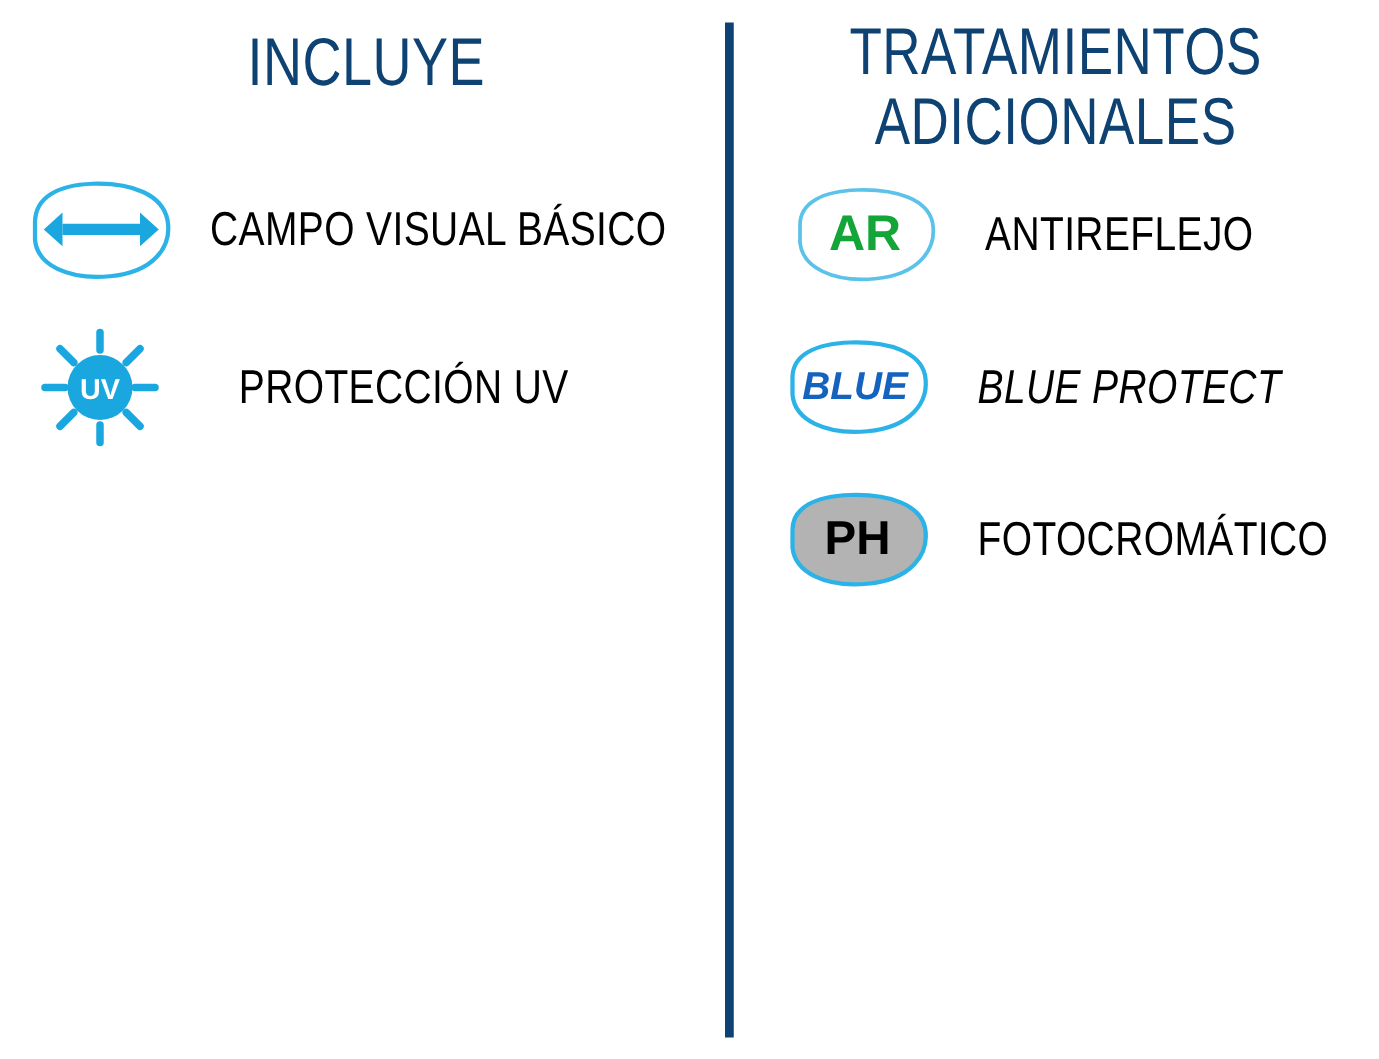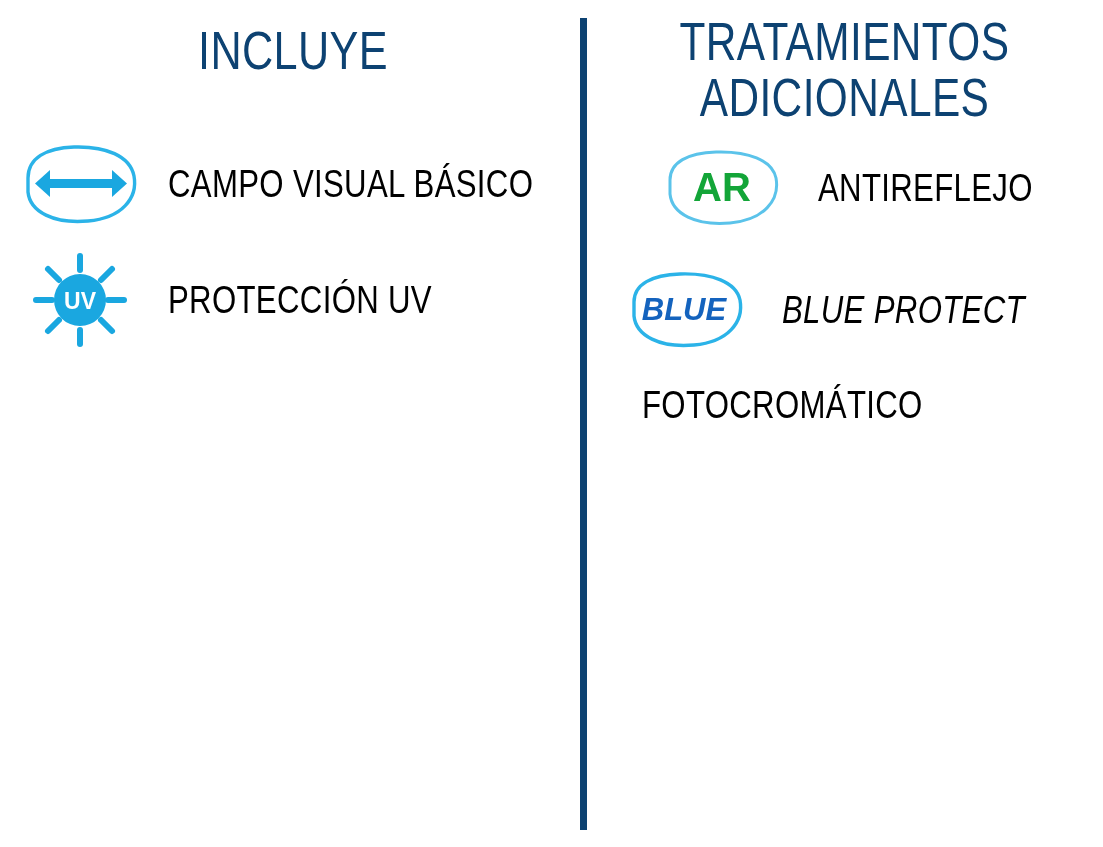--- a/index.html
+++ b/index.html
@@ -78,24 +78,24 @@
     font-weight: 400;
     font-size: 38px;
     letter-spacing: 0.4px;
     white-space: nowrap;
     transform: scaleX(0.82);
     transform-origin: left center;
   }
 
   
   #row-campo-visual  { left: 10px; top: 136px; justify-content: flex-end; }
-  #row-proteccion-uv { left: 10px; top: 252px; }
+  #row-proteccion-uv { left: 10px; top: 262px; gap: 23px; }
 
   
-  #row-antireflejo    { left: 656px; top: 140px; }
+  #row-antireflejo    { left: 626px; top: 140px; }
   #row-blue-protect   { left: 620px; top: 262px; font-style: italic; }
   #row-fotocromatico  { left: 620px; top: 384px; }
 
   #row-campo-visual .feature-label,
   #row-proteccion-uv .feature-label { margin-left: 18px; }
   #row-antireflejo .feature-label,
   #row-blue-protect .feature-label,
   #row-fotocromatico .feature-label { margin-left: 22px; }
 
   
@@ -173,14 +173,21 @@
     <svg width="140" height="96" viewBox="0 0 140 96" aria-hidden="true">
       <path d="M14 40 C14 22, 32 13, 60 12 C92 11, 116 20, 120 38
                C124 60, 108 80, 74 83 C40 86, 16 74, 14 54 Z" fill="#ffffff" stroke="#2bb3e8" stroke-width="3.4" stroke-linejoin="round"></path>
       <text class="badge-text" x="64" y="47" font-size="31" fill="#1463be">BLUE</text>
     </svg>
   </div>
   <div class="feature-label">BLUE PROTECT</div>
 </div>
 
 <div class="feature-row" id="row-fotocromatico">
+  <div class="icon-slot">
+    <svg width="140" height="96" viewBox="0 0 140 96" aria-hidden="true">
+      <path d="M14 40 C14 22, 32 13, 60 12 C92 11, 116 20, 120 38
+               C124 60, 108 80, 74 83 C40 86, 16 74, 14 54 Z" fill="#b3b3b3" stroke="#2bb3e8" stroke-width="3.4" stroke-linejoin="round"></path>
+      <text class="badge-text" x="66" y="47" font-size="38" fill="#000000">PH</text>
+    </svg>
+  </div>
   <div class="feature-label">FOTOCROMÁTICO</div>
 </div>
 
 </body></html>

